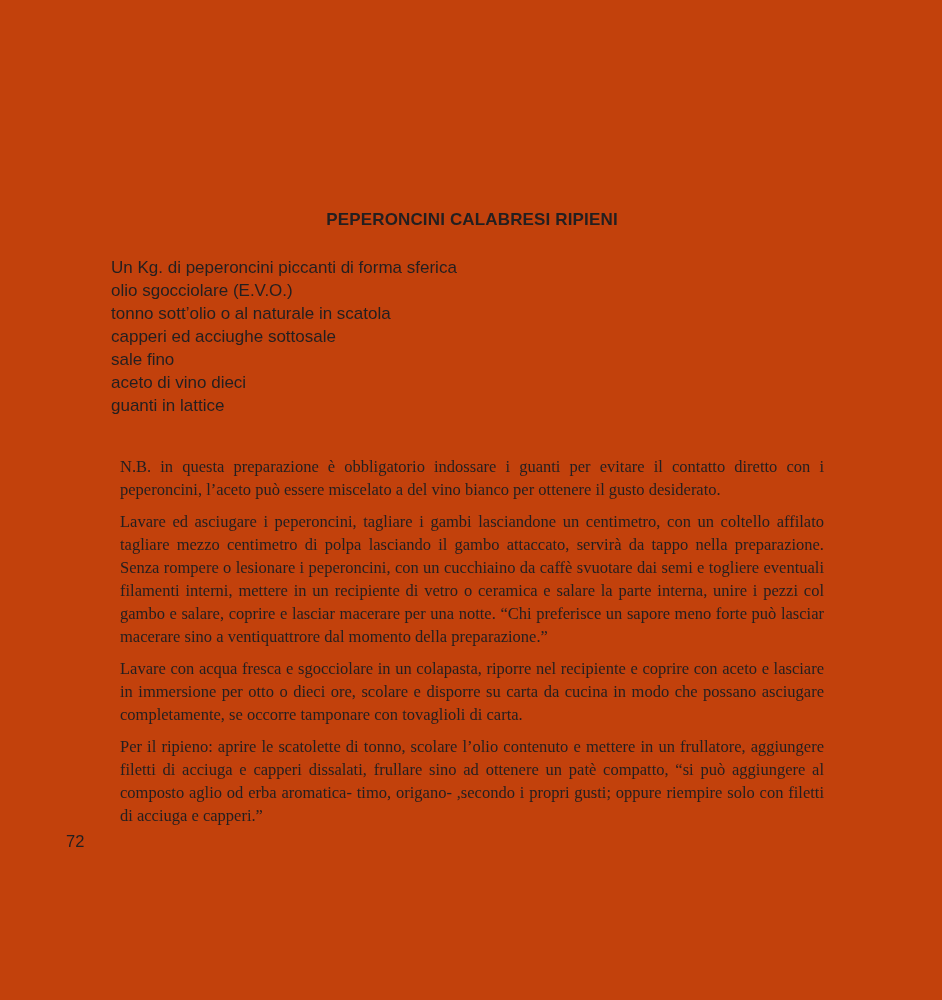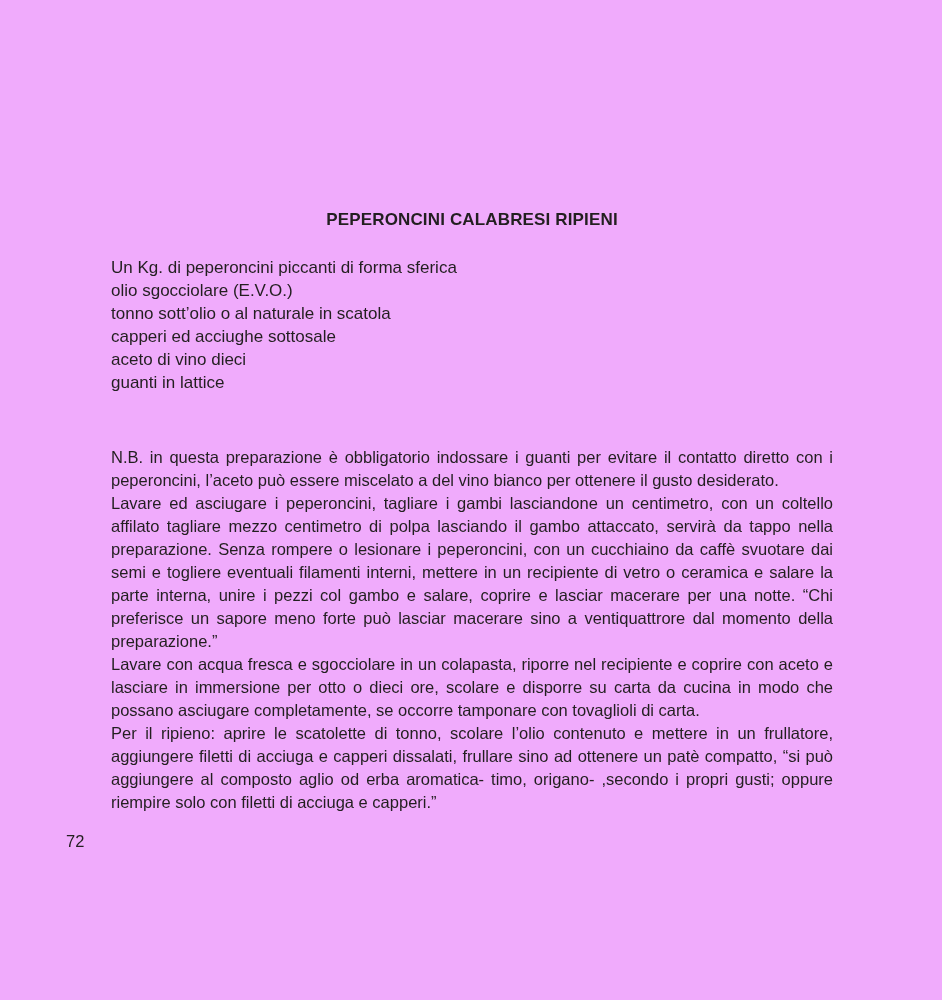--- a/index.html
+++ b/index.html
@@ -15,21 +15,21 @@
     color: #231f20;
     -webkit-font-smoothing: antialiased;
   }
 
   .page {
     position: absolute;
     left: 0;
     top: 0;
     width: 942px;
     height: 1000px;
-    background: #f0abfc;
+    background: #c2410c;
     overflow: hidden;
   }
 
   
   .recipe-title {
     position: absolute;
     left: 111px;
     top: 208px;
     width: 722px;
     text-align: center;
@@ -59,23 +59,24 @@
     position: absolute;
     left: 111px;
     top: 446px;
     width: 722px;
     font-size: 16.5px;
     line-height: 23px;
     text-align: justify;
     color: #231f20;
   }
   .body-para {
-    margin: 0;
+    margin: 9px;
     text-align: justify;
     text-justify: inter-word;
+    font-family: Liberation Serif, serif;
   }
   
   .body-para:last-child {
     text-align: justify;
   }
 
   
   .folio {
     position: absolute;
     left: 66px;
@@ -90,20 +91,21 @@
 
 <div class="page">
 
   <div class="recipe-title">PEPERONCINI CALABRESI RIPIENI</div>
 
   <div class="ingredients">
     <div class="ingredient-line">Un Kg. di peperoncini piccanti di forma sferica</div>
     <div class="ingredient-line">olio sgocciolare (E.V.O.)</div>
     <div class="ingredient-line">tonno sott’olio o al naturale in scatola</div>
     <div class="ingredient-line">capperi ed acciughe sottosale</div>
+    <div class="ingredient-line">sale fino</div>
     <div class="ingredient-line">aceto di vino dieci</div>
     <div class="ingredient-line">guanti in lattice</div>
   </div>
 
   <div class="body-copy">
     <p class="body-para">N.B. in questa preparazione è obbligatorio indossare i guanti per evitare il contatto diretto con i peperoncini, l’aceto può essere miscelato a del vino bianco per ottenere il gusto desiderato.</p>
     <p class="body-para">Lavare ed asciugare i peperoncini, tagliare i gambi lasciandone un centimetro, con un coltello affilato tagliare mezzo centimetro di polpa lasciando il gambo attaccato, servirà da tappo nella preparazione. Senza rompere o lesionare i peperoncini, con un cucchiaino da caffè svuotare dai semi e togliere eventuali filamenti interni, mettere in un recipiente di vetro o ceramica e salare la parte interna, unire i pezzi col gambo e salare, coprire e lasciar macerare per una notte. “Chi preferisce un sapore meno forte può lasciar macerare sino a ventiquattrore dal momento della preparazione.”</p>
     <p class="body-para">Lavare con acqua fresca e sgocciolare in un colapasta, riporre nel recipiente e coprire con aceto e lasciare in immersione per otto o dieci ore, scolare e disporre su carta da cucina in modo che possano asciugare completamente, se occorre tamponare con tovaglioli di carta.</p>
     <p class="body-para">Per il ripieno: aprire le scatolette di tonno, scolare l’olio contenuto e mettere in un frullatore, aggiungere filetti di acciuga e capperi dissalati, frullare sino ad ottenere un patè compatto, “si può aggiungere al composto aglio od erba aromatica- timo, origano- ,secondo i propri gusti; oppure riempire solo con filetti di acciuga e capperi.”</p>
   </div>

